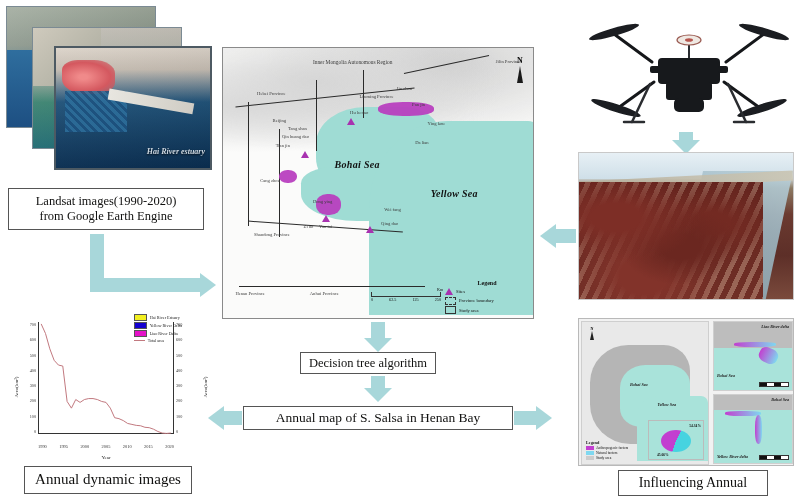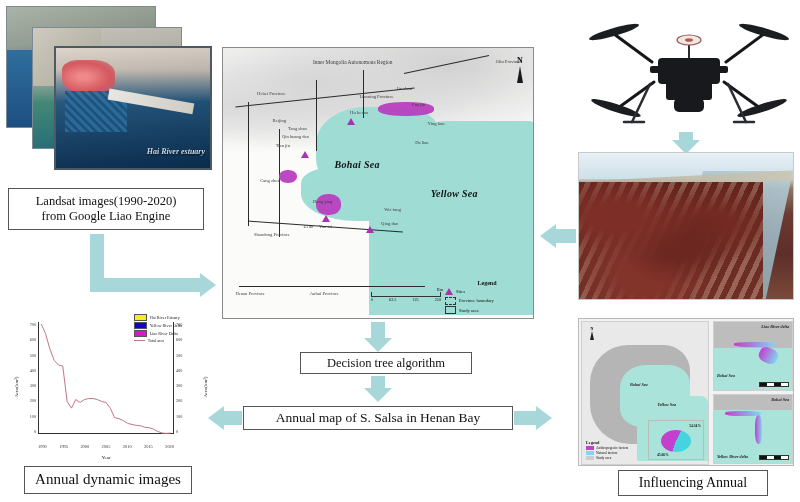--- a/index.html
+++ b/index.html
@@ -179,21 +179,21 @@
   .flegend .ft{font-weight:bold;font-size:4.2px;margin-bottom:1px;}
   .flrow{display:flex;align-items:center;gap:2px;margin-top:1px;}
   .flsw{width:8px;height:4px;}
   .fnorth{position:absolute;left:8px;top:4px;text-align:center;}
   .fnorth .n{font-size:4px;font-weight:bold;}
   .fnorth .a{width:0;height:0;margin:0 auto;border-left:2px solid transparent;
       border-right:2px solid transparent;border-bottom:9px solid #222;}
 
   .cap-landsat{left:8px;top:188px;width:196px;height:42px;font-size:12.5px;padding:2px 4px;}
   .cap-annual{left:24px;top:466px;width:168px;height:28px;font-size:15px;}
-  .cap-dtree{left:300px;top:352px;width:172px;height:22px;font-size:12.5px;}
+  .cap-dtree{left:300px;top:352px;width:136px;height:22px;font-size:12.5px;}
   .cap-amap{left:243px;top:406px;width:270px;height:24px;font-size:13.5px;}
   .cap-factors{left:618px;top:470px;width:150px;height:26px;font-size:14px;}
 </style>
 </head>
 <body>
 
 <div class="stage">
 
   <div class="abs landsat-stack">
     <div class="ls-layer ls1"></div>
@@ -202,21 +202,21 @@
       <div class="red-patch"></div>
       <div class="coast"></div>
       <div class="runway"></div>
       <div class="imglabel">Hai River estuary</div>
     </div>
   </div>
 
   <div class="abs caption-box cap-landsat">
     <div>
       <div>Landsat images(1990-2020)</div>
-      <div>from Google Liao Engine</div>
+      <div>from Google Earth Engine</div>
     </div>
   </div>
 
   <div class="ar abs ar-shaft-v" style="left:90px;top:234px;height:44px;"></div>
   <div class="ar abs ar-shaft-h" style="left:90px;top:278px;width:110px;"></div>
   <div class="ar abs ar-right" style="left:200px;top:273px;"></div>
 
   <div class="abs mapbox">
     <div class="map-land"></div>
     <div class="map-hill"></div>

